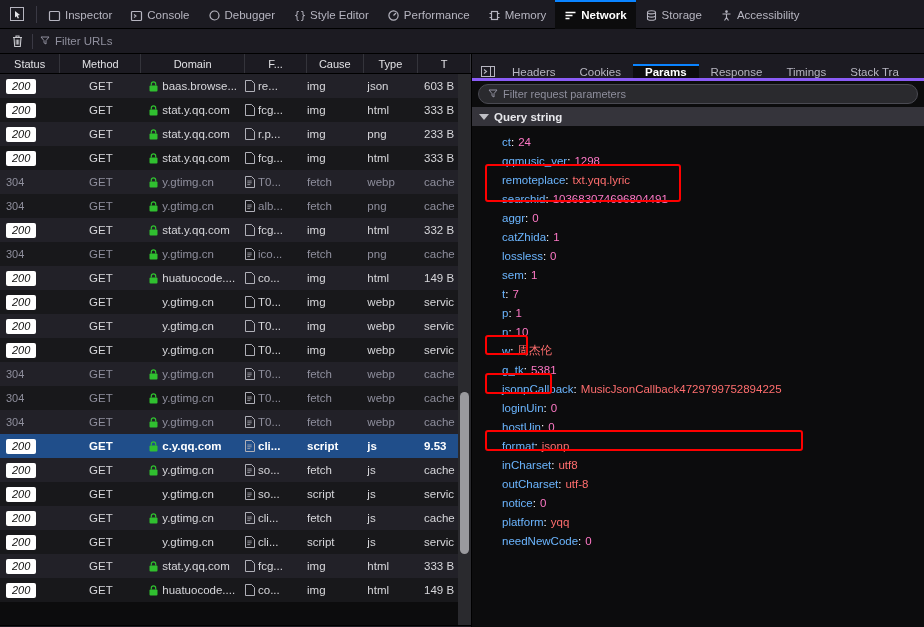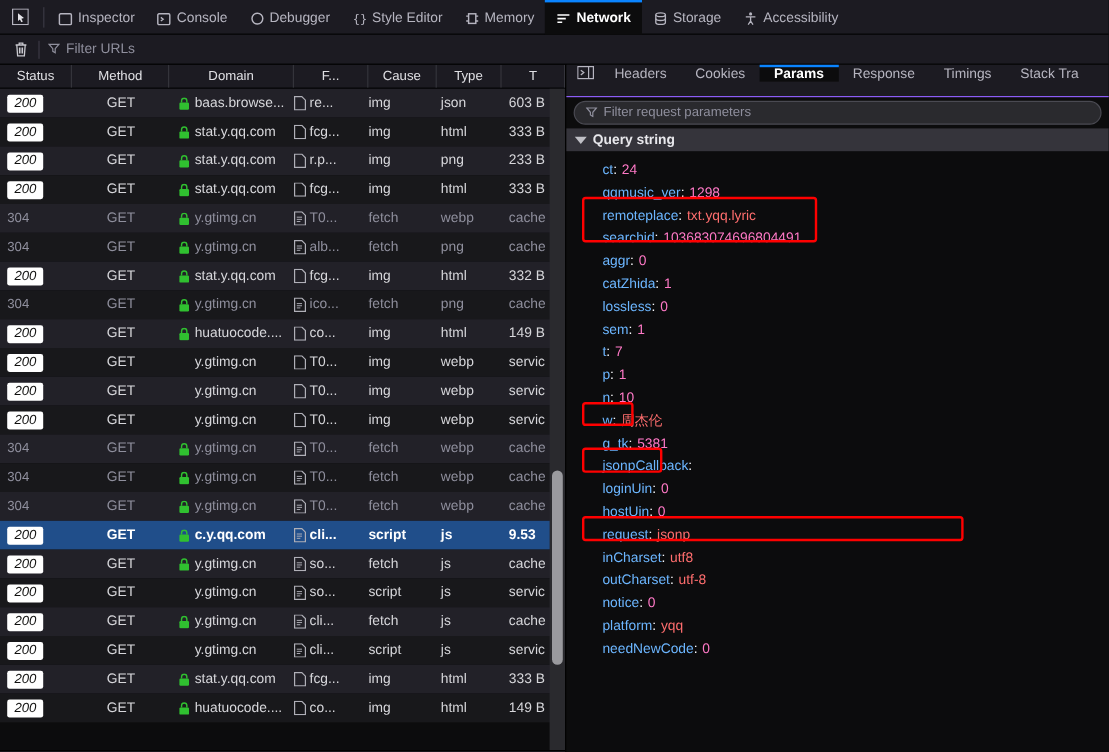--- a/index.html
+++ b/index.html
@@ -114,22 +114,22 @@
   .status-bar {
     position:absolute; left:0; bottom:0; width:472px; height:22px;
     background:#1c1b22; border-top:1px solid #000;
     display:flex; align-items:center; font-size:11px; color:#c5c5ca;
     padding-left:8px; gap:0; overflow:hidden; white-space:nowrap;
   }
   .sb-div { width:1px; height:14px; background:#3a3944; }
 
   
   .det-tabs {
-    display:flex; align-items:flex-start; height:27px;
-    background:#1c1b22; border-bottom:1px solid #8b5cf6;
+    display:flex; align-items:flex-end; height:27px;
+    background:#1c1b22; border-bottom:3px solid #8b5cf6;
     padding-left:4px;
   }
   .det-toggle { width:24px;display:flex;align-items:center;justify-content:center; }
   .det-tab {
     display:flex;align-items:center;padding:0 12px;
     font-size:11.5px;color:#b6b5c0;
     border-top:2px solid transparent; white-space:nowrap;
   }
   .det-tab.active {
     color:#fff;font-weight:bold;
@@ -197,20 +197,29 @@
         </span>
       <span>Debugger</span>
     </div>
     <div class="tb-tab">
       <span class="tb-ico">
           <svg width="13" height="13" viewBox="0 0 13 13">
             <text x="1" y="10" font-size="10" fill="#b6b5c0" font-family="monospace">{}</text>
           </svg>
         </span>
       <span>Style Editor</span>
+    </div>
+    <div class="tb-tab">
+      <span class="tb-ico">
+          <svg width="13" height="13" viewBox="0 0 13 13">
+            <circle cx="6.5" cy="6.5" r="4.6" fill="none" stroke="#b6b5c0" stroke-width="1.2"></circle>
+            <path d="M6.5 6.5L9 4" stroke="#b6b5c0" stroke-width="1.2"></path>
+          </svg>
+        </span>
+      <span>Performance</span>
     </div>
     <div class="tb-tab">
       <span class="tb-ico">
           <svg width="13" height="13" viewBox="0 0 13 13">
             <rect x="3.5" y="2.5" width="6" height="8" fill="none" stroke="#b6b5c0" stroke-width="1.2"></rect>
             <path d="M1.5 4.5h2M1.5 8.5h2M9.5 4.5h2M9.5 8.5h2" stroke="#b6b5c0" stroke-width="1.1"></path>
           </svg>
         </span>
       <span>Memory</span>
     </div>
@@ -860,33 +869,34 @@
             <span class="pv-str">周杰伦</span>
           </div>
           <div class="param-row">
             <span class="pk">g_tk</span>
             <span>:</span>
             <span class="pv-num">5381</span>
           </div>
           <div class="param-row">
             <span class="pk">jsonpCallback</span>
             <span>:</span>
+            <span class="pv-str">MusicJsonCallback4729799752894225</span>
           </div>
           <div class="param-row">
             <span class="pk">loginUin</span>
             <span>:</span>
             <span class="pv-num">0</span>
           </div>
           <div class="param-row">
             <span class="pk">hostUin</span>
             <span>:</span>
             <span class="pv-num">0</span>
           </div>
           <div class="param-row">
-            <span class="pk">request</span>
+            <span class="pk">format</span>
             <span>:</span>
             <span class="pv-str">jsonp</span>
           </div>
           <div class="param-row">
             <span class="pk">inCharset</span>
             <span>:</span>
             <span class="pv-str">utf8</span>
           </div>
           <div class="param-row">
             <span class="pk">outCharset</span>

